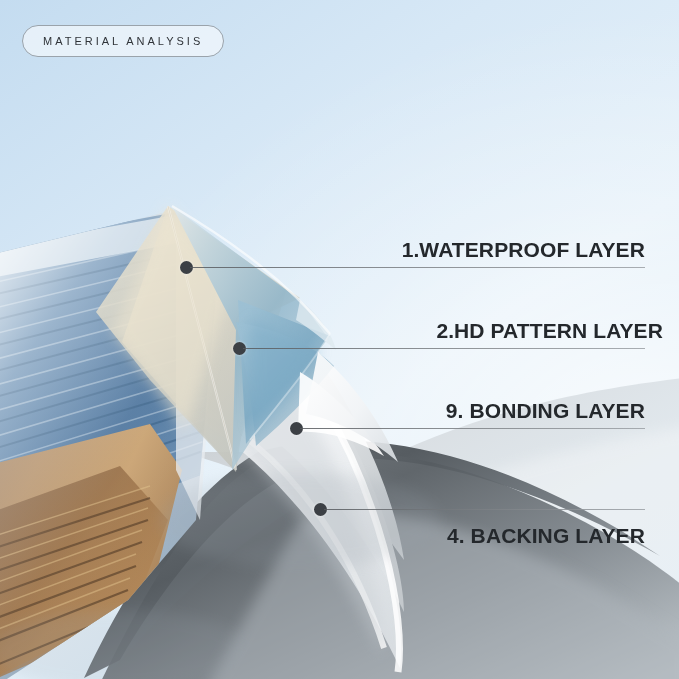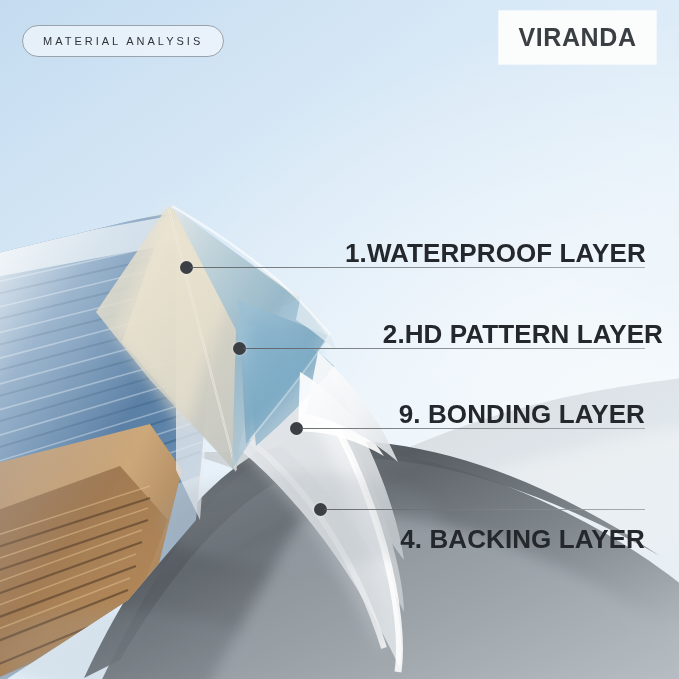--- a/index.html
+++ b/index.html
@@ -88,21 +88,21 @@
   .callout .cdot {
     position: absolute;
     width: 13px;
     height: 13px;
     border-radius: 50%;
     background: #3c4045;
     box-shadow: 0 0 3px rgba(255,255,255,0.55);
   }
   .callout .clabel {
     position: absolute;
-    font-size: 26px;
+    font-size: 21px;
     font-weight: 700;
     color: #24282c;
     letter-spacing: 0.1px;
     white-space: nowrap;
     text-align: right;
   }
 </style>
 </head>
 <body>
 
@@ -348,23 +348,20 @@
 
     <ellipse cx="300" cy="520" rx="140" ry="48" fill="#9aa3ab" opacity="0.18" filter="url(#softBlur)"></ellipse>
     <ellipse cx="120" cy="650" rx="130" ry="40" fill="#9aa3ab" opacity="0.16" filter="url(#softBlur)"></ellipse>
   </svg>
 
   <div class="badge">
     <span>MATERIAL ANALYSIS</span>
   </div>
 
 
-  <div class="brandbox">
-    <span>VIRANDA</span>
-  </div>
 
   <div class="callout">
     <div class="cdot" style="left:180px; top:261px;"></div>
     <div class="cline" style="left:190px; top:267px; width:455px;"></div>
     <div class="clabel" style="left:345px; top:238px; width:300px;">1.WATERPROOF LAYER</div>
   </div>
 
   <div class="callout">
     <div class="cdot" style="left:233px; top:342px;"></div>
     <div class="cline" style="left:243px; top:348px; width:402px;"></div>

